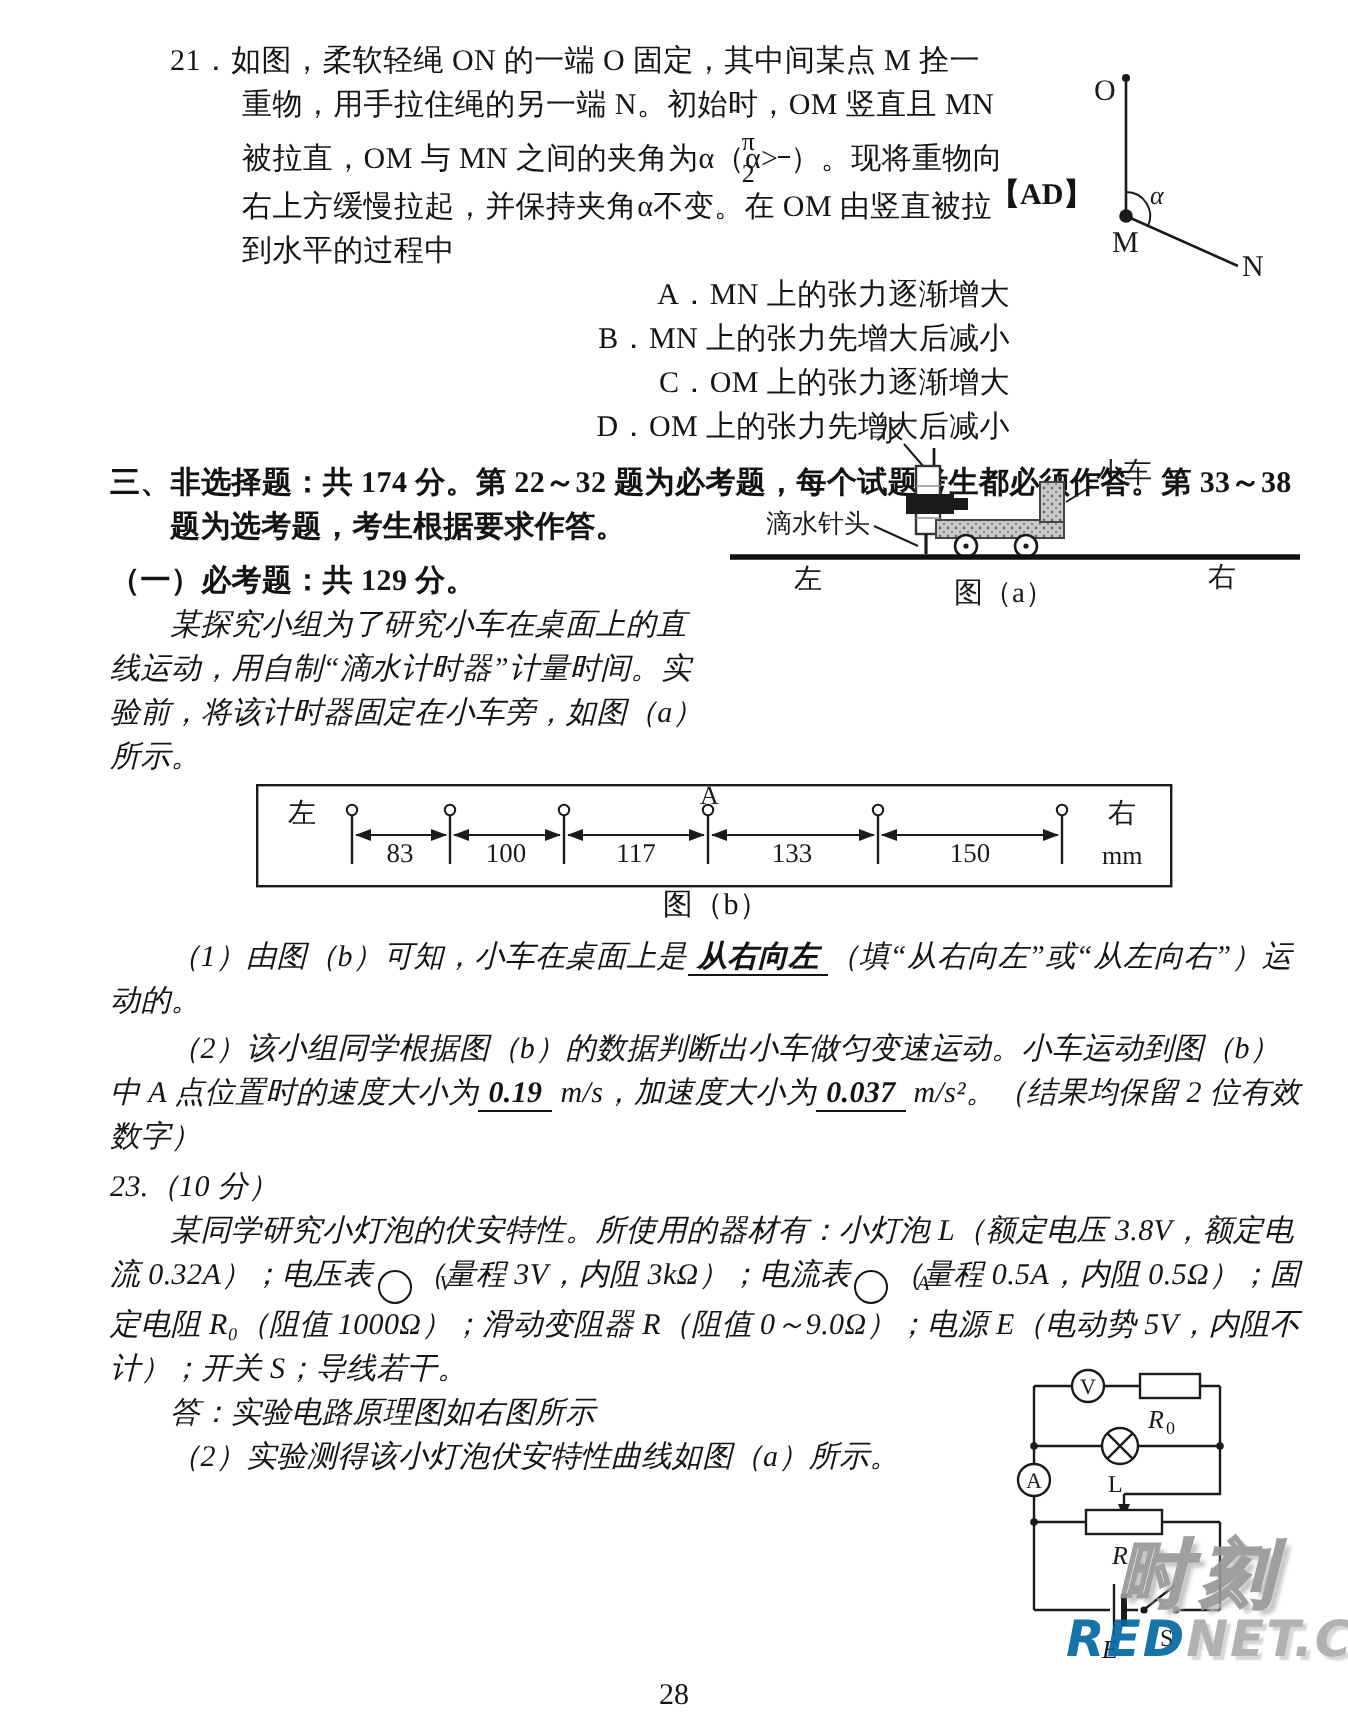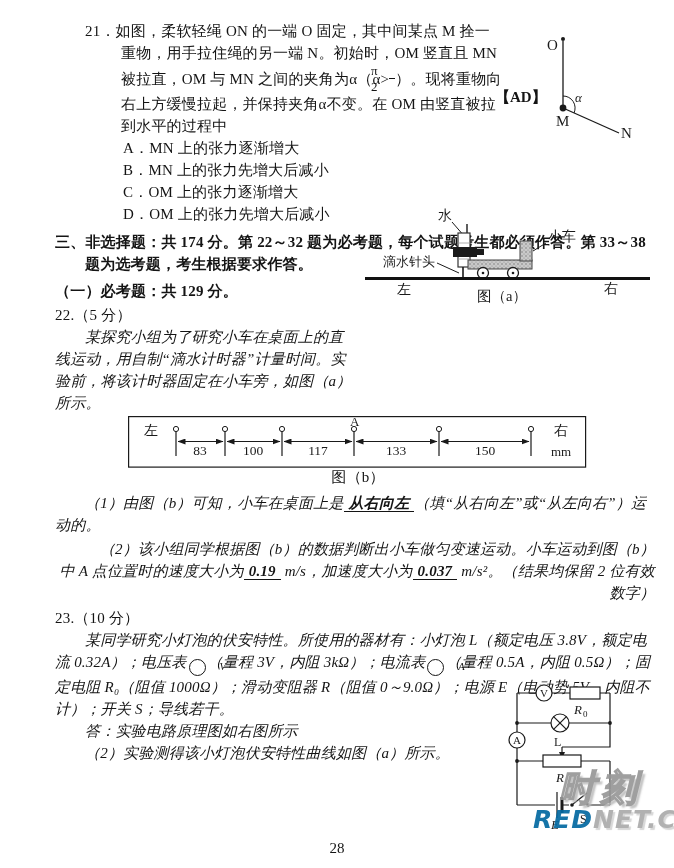--- a/index.html
+++ b/index.html
@@ -6,21 +6,21 @@
   body{width:674px;height:868px;background:#ffffff;color:#141414;
        font-family:"Liberation Serif","DejaVu Serif",serif;font-size:15px;}
   .page{position:relative;width:674px;height:868px;padding:18px 19px 0 55px;
         box-sizing:border-box;overflow:hidden;background:#fff;}
   p{margin:0;line-height:22px;letter-spacing:0.2px;}
   .indent{text-indent:2em;font-style:italic;}
   .hang{padding-left:30px;text-indent:-30px;}
   .bold{font-weight:bold;}
   .q21wrap{position:relative;margin:2px 0 0 30px;padding-right:150px;}
   .q21stem{padding-left:36px;text-indent:-36px;}
-  .optrow{padding-left:38px;}
+  .optrow{padding-left:38px;text-align:right;}
   .opt{display:inline-block;width:222px;}
   .blank{font-weight:bold;border-bottom:1.2px solid #141414;padding:0 5px;}
   .frac{display:inline-block;vertical-align:-7px;text-align:center;line-height:1;font-size:13px;letter-spacing:0;}
   .frac .fn{display:block;padding:0 3px 1px;border-bottom:1px solid #141414;}
   .frac .fd{display:block;padding-top:1px;}
   .meter{display:inline-block;width:15px;height:15px;line-height:14px;border:1.2px solid #141414;
          border-radius:50%;text-align:center;font-size:10.5px;vertical-align:-2.5px;letter-spacing:0;margin:0 2px;}
   .narrow{width:298px;}
   .q23block{width:440px;}
   .figb{display:block;margin:2px 0 0 73px;}
@@ -60,21 +60,20 @@
     <line x1="28" y1="80" x2="84" y2="105" stroke="#1a1a1a" stroke-width="1.3"></line>
     <path d="M 28 68 A 12 12 0 0 1 39 85" fill="none" stroke="#1a1a1a" stroke-width="1"></path>
     <text x="40" y="74" font-size="13" font-style="italic" fill="#1a1a1a">α</text>
     <text x="21" y="98" font-size="15" fill="#1a1a1a">M</text>
     <text x="86" y="110" font-size="15" fill="#1a1a1a">N</text>
   </svg>
 
   <p class="hang bold" style="margin-top:6px;">三、非选择题：共 174 分。第 22～32 题为必考题，每个试题考生都必须作答。第 33～38 题为选考题，考生根据要求作答。</p>
   <p class="bold" style="margin-top:5px;">（一）必考题：共 129 分。</p>
 
-  <p style="margin-top:2px;">22.（5 分）</p>
   <p class="indent narrow">某探究小组为了研究小车在桌面上的直线运动，用自制“滴水计时器”计量时间。实验前，将该计时器固定在小车旁，如图（a）所示。</p>
 
   <svg class="figa" width="305" height="102" viewBox="0 0 305 102">
     <defs>
       <pattern id="stip" width="4" height="4" patternUnits="userSpaceOnUse">
         <rect width="4" height="4" fill="#c9c9c9"></rect>
         <circle cx="1" cy="1" r="0.7" fill="#6f6f6f"></circle>
         <circle cx="3" cy="3" r="0.6" fill="#8a8a8a"></circle>
       </pattern>
     </defs>
@@ -140,23 +139,23 @@
       <text x="125" y="39">100</text>
       <text x="190" y="39">117</text>
       <text x="268" y="39">133</text>
       <text x="357" y="39">150</text>
     </g>
   </svg>
   <p class="figb-cap">图（b）</p>
 
   <p class="indent" style="margin-top:5px;"><span>（1）由图（b）可知，小车在桌面上是</span><span class="blank">从右向左</span><span>（填“从右向左”或“从左向右”）运动的。</span></p>
 
-  <p class="indent" style="margin-top:2px;text-align:right;"><span>（2）该小组同学根据图（b）的数据判断出小车做匀变速运动。小车运动到图（b）中 A 点位置时的速度大小为</span><span class="blank">0.19</span><span> m/s，加速度大小为</span><span class="blank">0.037</span><span> m/s²</span><span>。（结果均保留 2 位有效数字）</span></p>
-
-  <p style="margin-top:3px;">23.（10 分）</p>
+  <p class="indent" style="margin-top:2px;"><span>（2）该小组同学根据图（b）的数据判断出小车做匀变速运动。小车运动到图（b）中 A 点位置时的速度大小为</span><span class="blank">0.19</span><span> m/s，加速度大小为</span><span class="blank">0.037</span><span> m/s²</span><span>。（结果均保留 2 位有效数字）</span></p>
+
+  <p style="margin-top:3px;font-style:italic;">23.（10 分）</p>
   <p class="indent"><span>某同学研究小灯泡的伏安特性。所使用的器材有：小灯泡 L（额定电压 3.8V，额定电流 0.32A）；电压表</span><span class="meter">V</span><span>（量程 3V，内阻 3kΩ）；电流表</span><span class="meter">A</span><span>（量程 0.5A，内阻 0.5Ω）；固定电阻 R₀（阻值 1000Ω）；滑动变阻器 R（阻值 0～9.0Ω）；电源 E（电动势 5V，内阻不计）；开关 S；导线若干。</span></p>
 
   <div class="q23block">
     <p class="indent">答：实验电路原理图如右图所示</p>
     <p class="indent">（2）实验测得该小灯泡伏安特性曲线如图（a）所示。</p>
   </div>
 
   <svg class="circ" width="172" height="178" viewBox="0 0 172 178">
     <g stroke="#1a1a1a" stroke-width="1.2" fill="none">
       <path d="M19,10 H38 M54,10 H72 M102,10 H112 M112,10 V40"></path>

